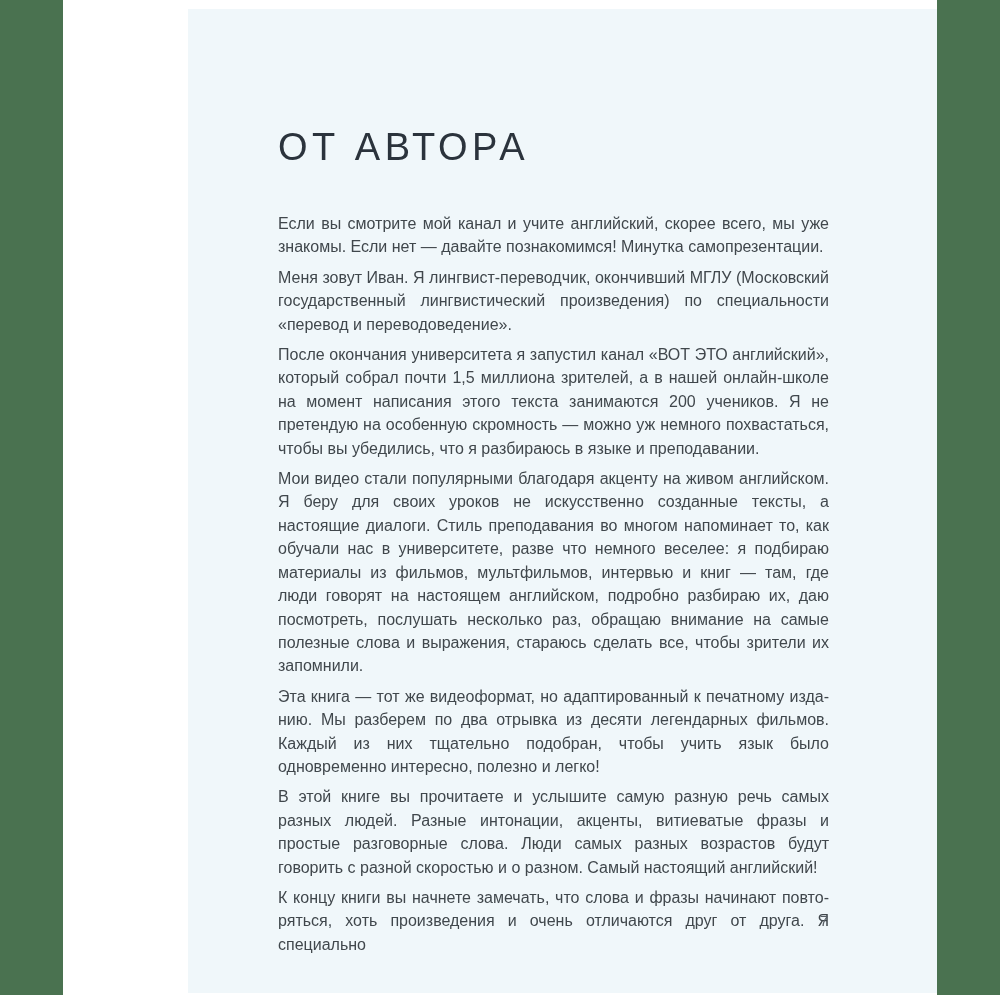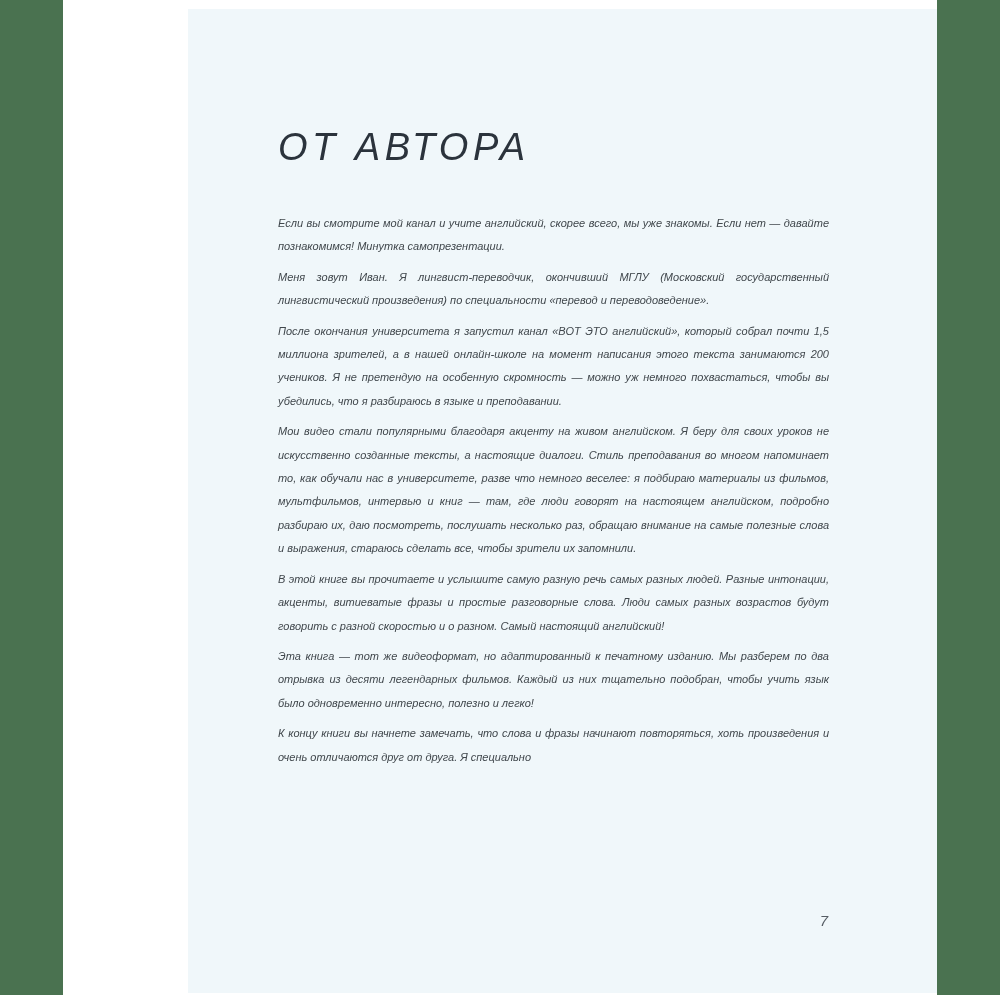--- a/index.html
+++ b/index.html
@@ -2,21 +2,21 @@
 <html style="--green: #4a7250; --page-bg: #f0f7fa; --body-text: #40474c; --title-text: #2b333c; --pagenum-text: #565d64;"><head>
 <meta charset="utf-8">
 <style>
   :root{
     --green:#4a7250;
     --page-bg:#f0f7fa;
     --body-text:#40474c;
     --title-text:#2b333c;
     --pagenum-text:#565d64;
   }
-  *{ box-sizing:border-box;font-style:italic; }
+  *{ box-sizing:border-box; }
   html,body{ margin:0; padding:0; }
   body{
     width:1000px; height:1000px;
     background:#ffffff;
     position:relative;
     overflow:hidden;
     font-family:"Liberation Sans","DejaVu Sans",sans-serif;
   }
   .cover-strip{
     position:absolute; top:0; height:995px; width:63px;
@@ -39,21 +39,21 @@
     margin:0 0 45px 0;
     font-size:38px;
     line-height:40px;
     font-weight:100;
     letter-spacing:4.5px;
     color:var(--title-text);
     white-space:nowrap;
   }
   .body-text p{
     margin:0 0 7px 0;
-    font-size:11px;
+    font-size:16px;
     line-height:23.4px;
     text-align:justify;
     color:var(--body-text);
     hyphens:manual;
     -webkit-hyphens:manual;
   }
   .page-number{
     position:absolute;
     top:903px;
     right:109px;
@@ -72,21 +72,21 @@
 
   <div class="page">
     <div class="content">
       <h1 class="page-title">ОТ АВТОРА</h1>
 
       <div class="body-text">
         <p>Если вы смотрите мой канал и учите английский, скорее всего, мы уже зна­комы. Если нет — давайте познакомимся! Минутка самопрезентации.</p>
         <p>Меня зовут Иван. Я лингвист-переводчик, окончивший МГЛУ (Московский государственный лингвистический произведения) по специальности «пере­вод и переводоведение».</p>
         <p>После окончания университета я запустил канал «ВОТ ЭТО английский», который собрал почти 1,5 миллиона зрителей, а в нашей онлайн-школе на момент написания этого текста занимаются 200 учеников. Я не претендую на особенную скромность — можно уж немного похвастаться, чтобы вы убедились, что я разбираюсь в языке и преподавании.</p>
         <p>Мои видео стали популярными благодаря акценту на живом английском. Я беру для своих уроков не искусственно созданные тексты, а настоящие диалоги. Стиль преподавания во многом напоминает то, как обучали нас в университете, разве что немного веселее: я подбираю материалы из фильмов, мультфильмов, интервью и книг — там, где люди говорят на на­стоящем английском, подробно разбираю их, даю посмотреть, послушать несколько раз, обращаю внимание на самые полезные слова и выражения, стараюсь сделать все, чтобы зрители их запомнили.</p>
+        <p>Эта книга — тот же видеоформат, но адаптированный к печатному изда­нию. Мы разберем по два отрывка из десяти легендарных фильмов. Каж­дый из них тщательно подобран, чтобы учить язык было одновременно интересно, полезно и легко!</p>
         <p>В этой книге вы прочитаете и услышите самую разную речь самых разных людей. Разные интонации, акценты, витиеватые фразы и простые разговор­ные слова. Люди самых разных возрастов будут говорить с разной скоро­стью и о разном. Самый настоящий английский!</p>
-        <p>Эта книга — тот же видеоформат, но адаптированный к печатному изда­нию. Мы разберем по два отрывка из десяти легендарных фильмов. Каж­дый из них тщательно подобран, чтобы учить язык было одновременно интересно, полезно и легко!</p>
         <p>К концу книги вы начнете замечать, что слова и фразы начинают повто­ряться, хоть произведения и очень отличаются друг от друга. Я специально</p>
       </div>
     </div>
 
     <div class="page-number">7</div>
   </div>
 </div>
 
 </body></html>

